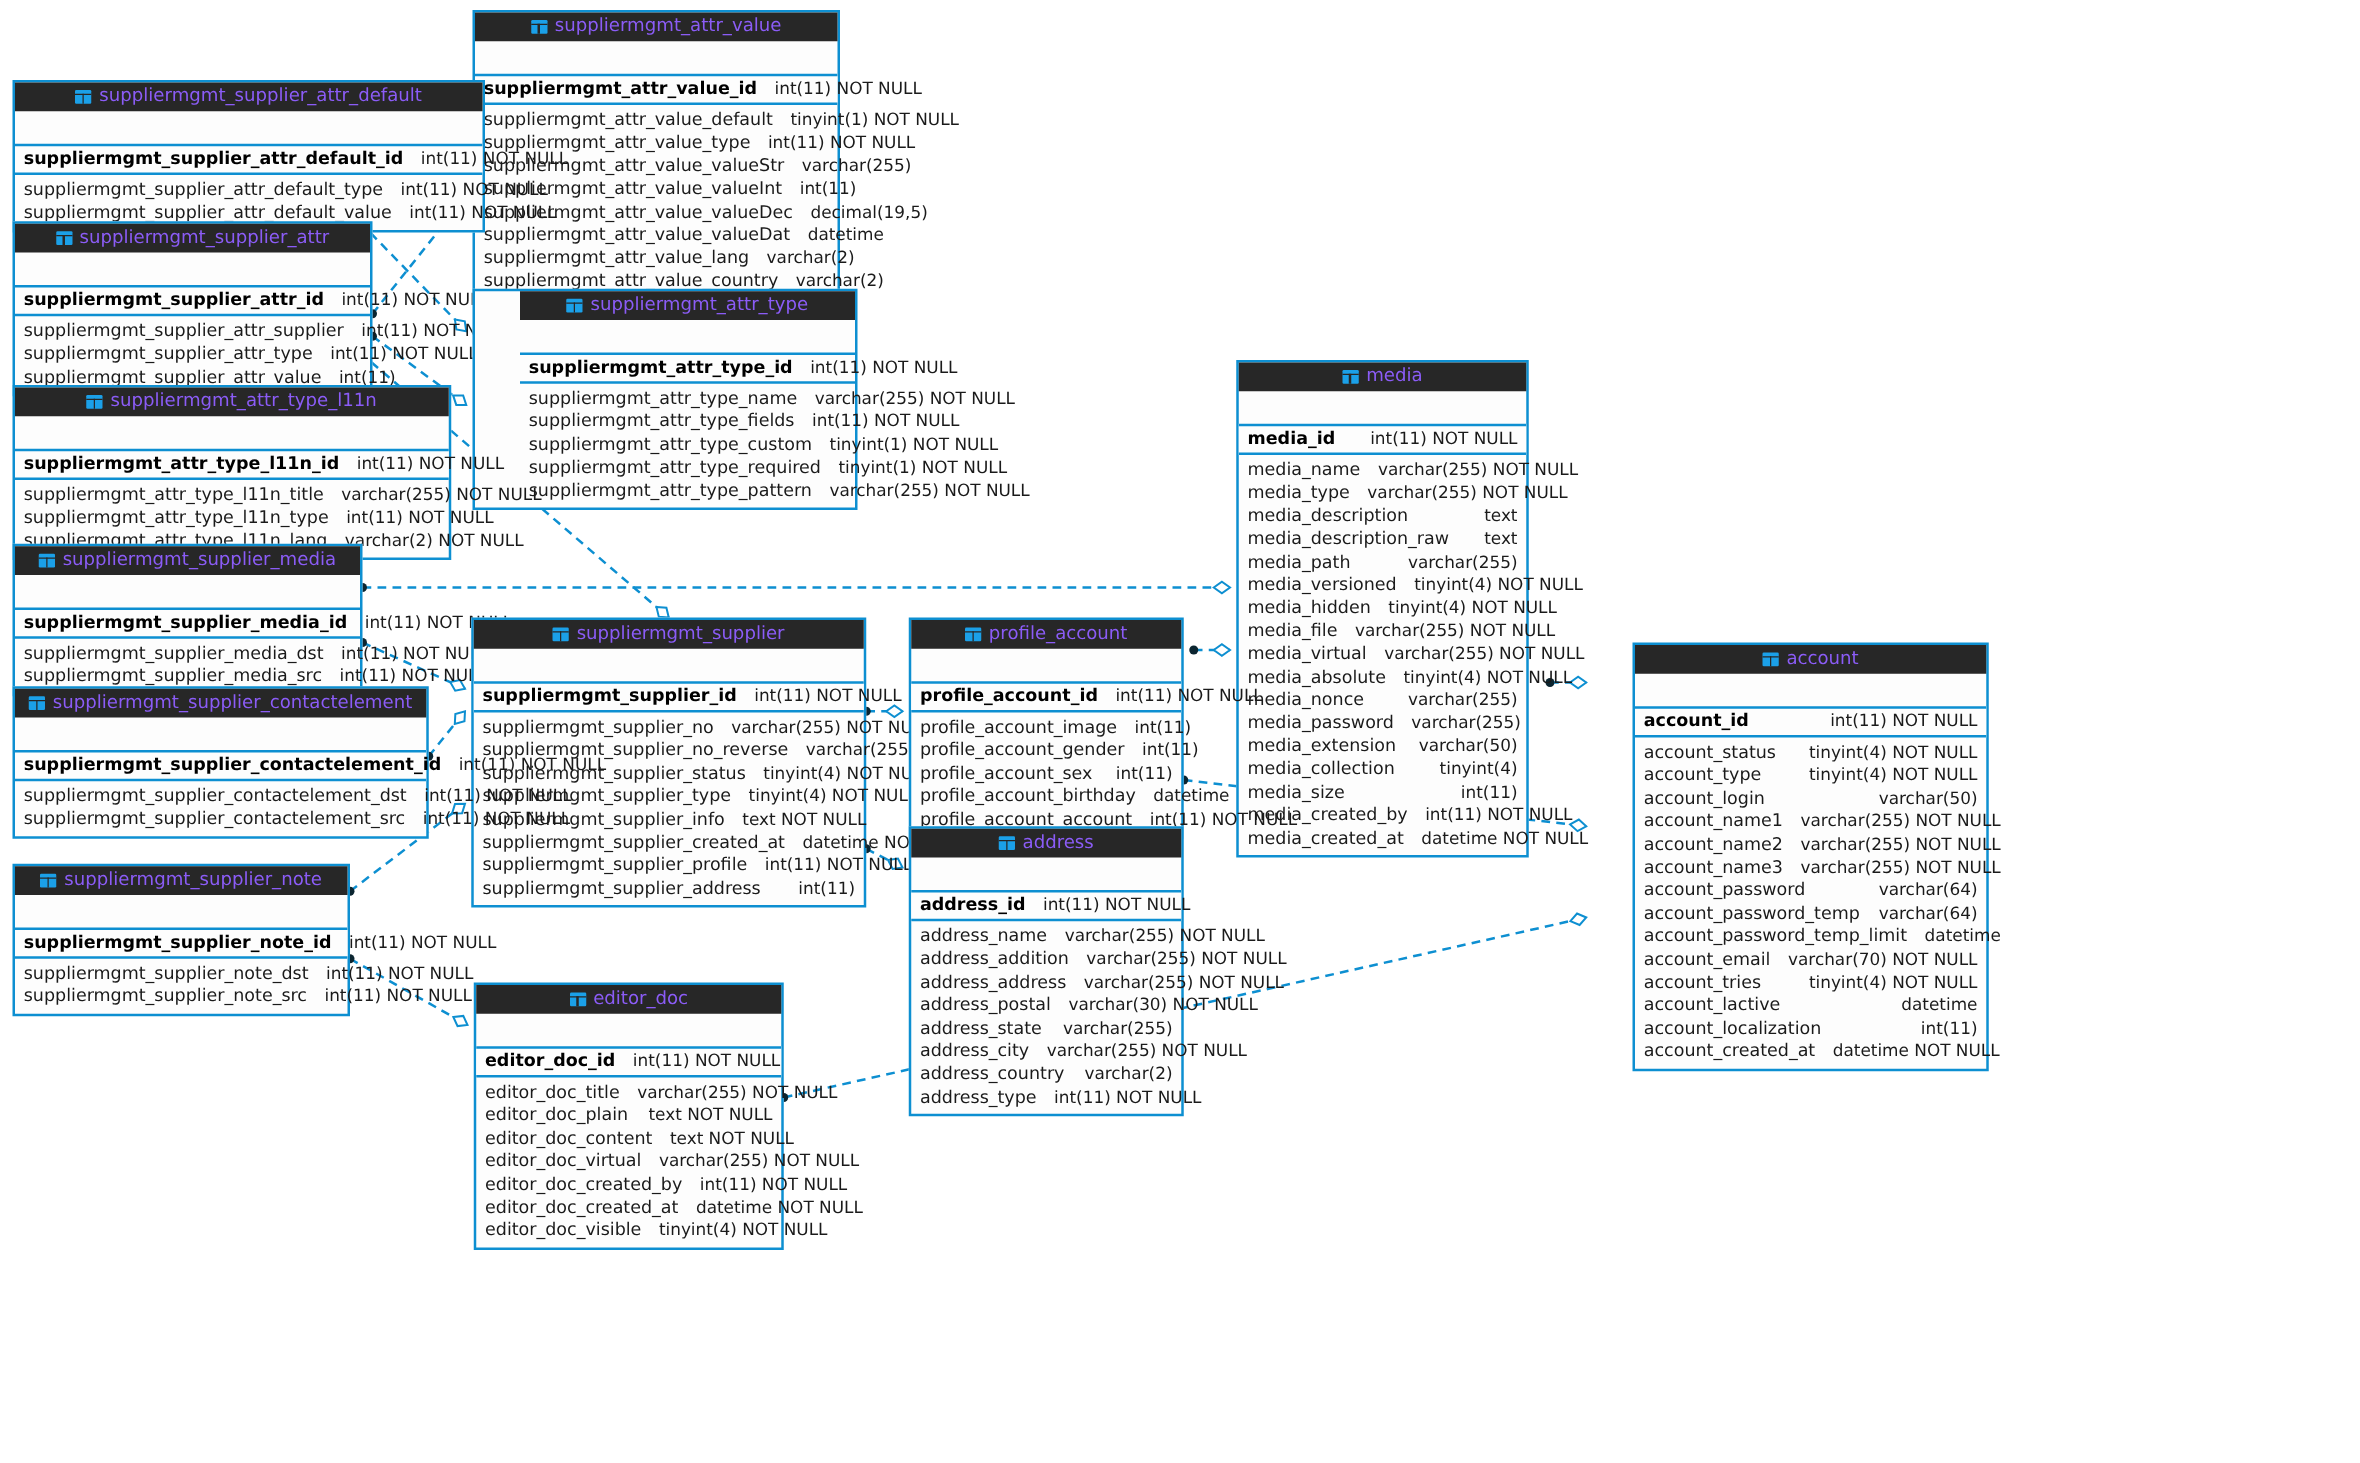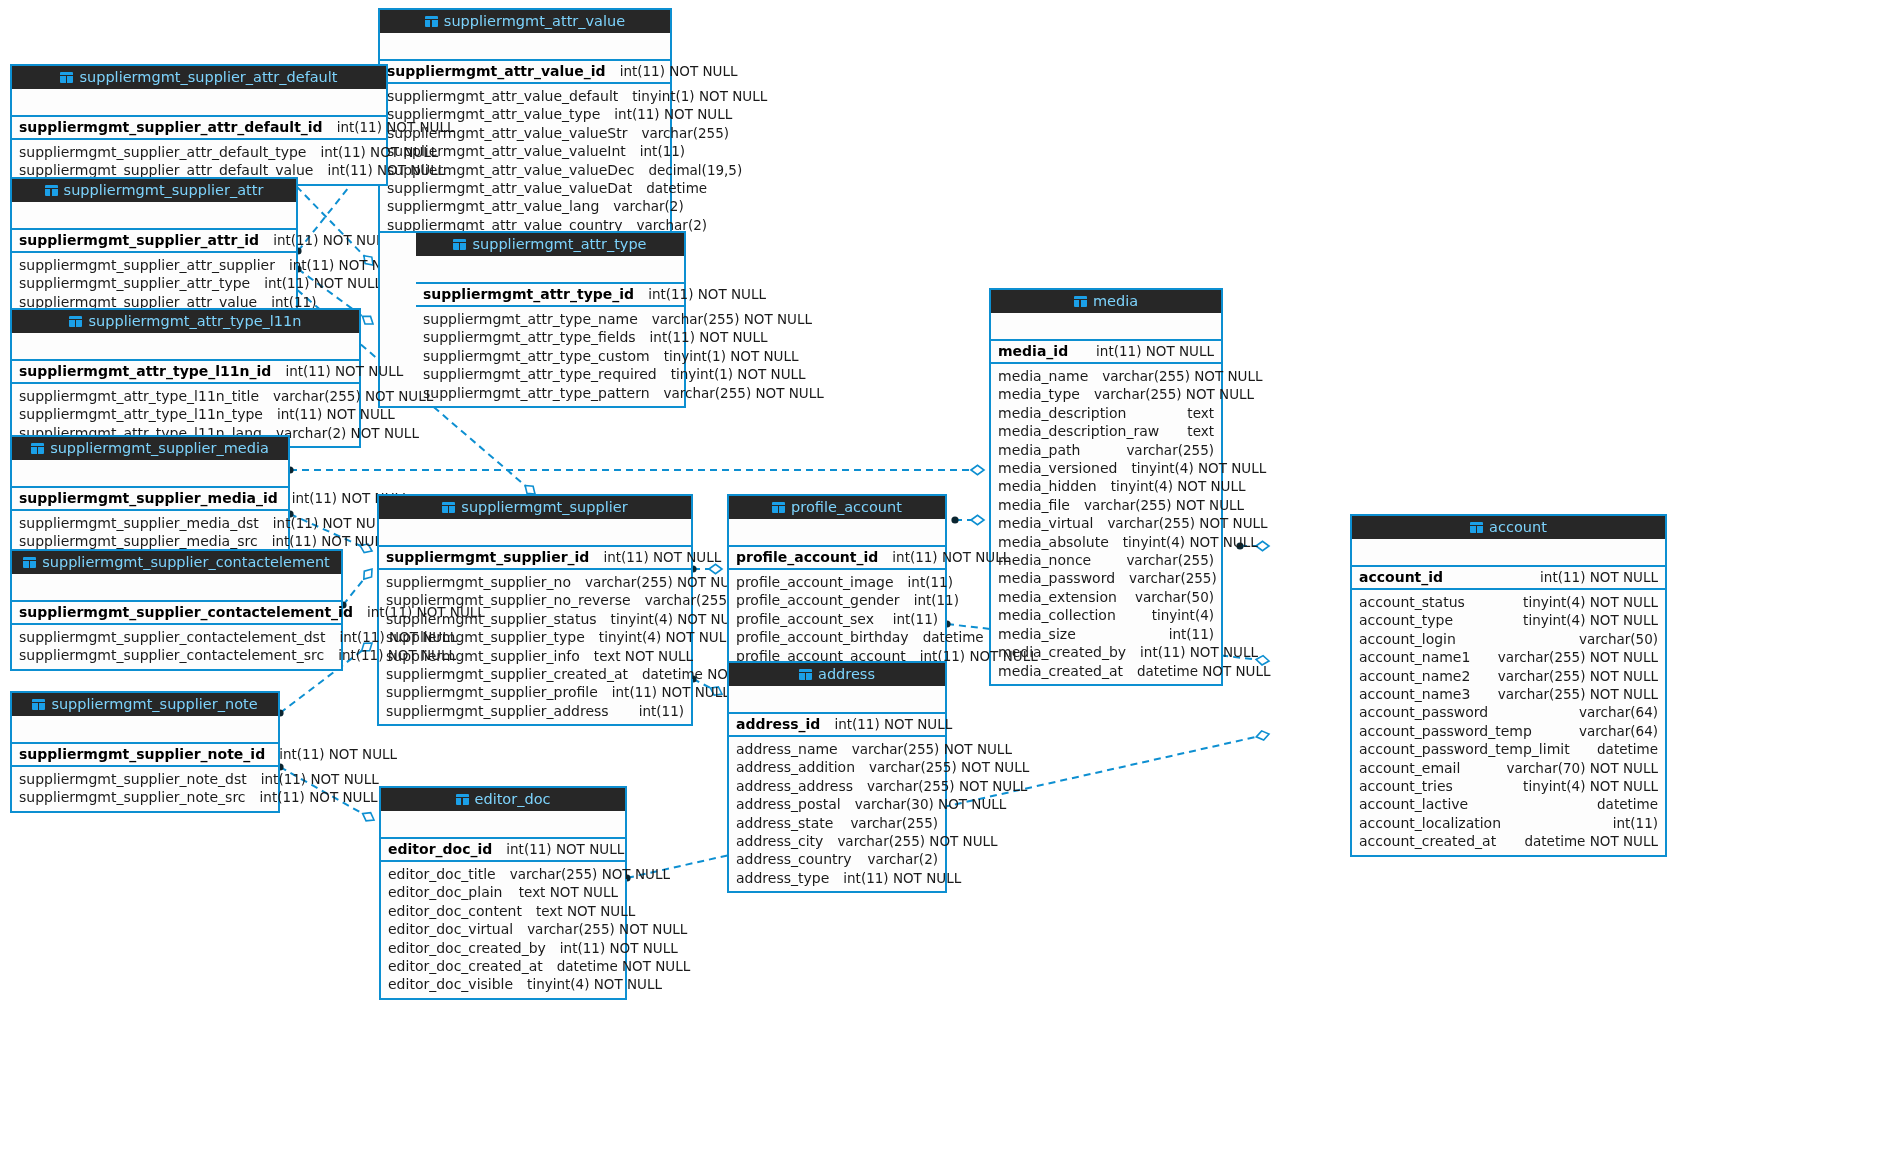--- a/index.html
+++ b/index.html
@@ -12,21 +12,21 @@
 
   .table{
     position:absolute;
     background:#fdfdfd;
     border:2px solid #0d8fd1;
     box-sizing:border-box;
     z-index:2;
   }
   .t-head{
     background:#272727;
-    color:#7dd3fc;
+    color:#8b5cf6;
     font-size:14.5px;
     text-align:center;
     padding:3px 6px 4px 6px;
     white-space:nowrap;
     display:flex;
     align-items:center;
     justify-content:center;
     gap:6px;
     line-height:16px;
   }
@@ -469,21 +469,21 @@
           <div class="col">
             <span class="fname">profile_account_birthday</span>
             <span class="ftype">datetime</span>
           </div>
           <div class="col">
             <span class="fname">profile_account_account</span>
             <span class="ftype">int(11) NOT NULL</span>
           </div>
         </div>
       </div>
-      <div class="table" style="left: 1350px; top: 514px; width: 317px;">
+      <div class="table" style="left: 1306px; top: 514px; width: 285px;">
         <div class="t-head">
           <span class="tbl-icon"></span>
           <span>account</span>
         </div>
         <div class="pk-row">
           <span class="fname">account_id</span>
           <span class="ftype">int(11) NOT NULL</span>
         </div>
         <div class="cols">
           <div class="col">

